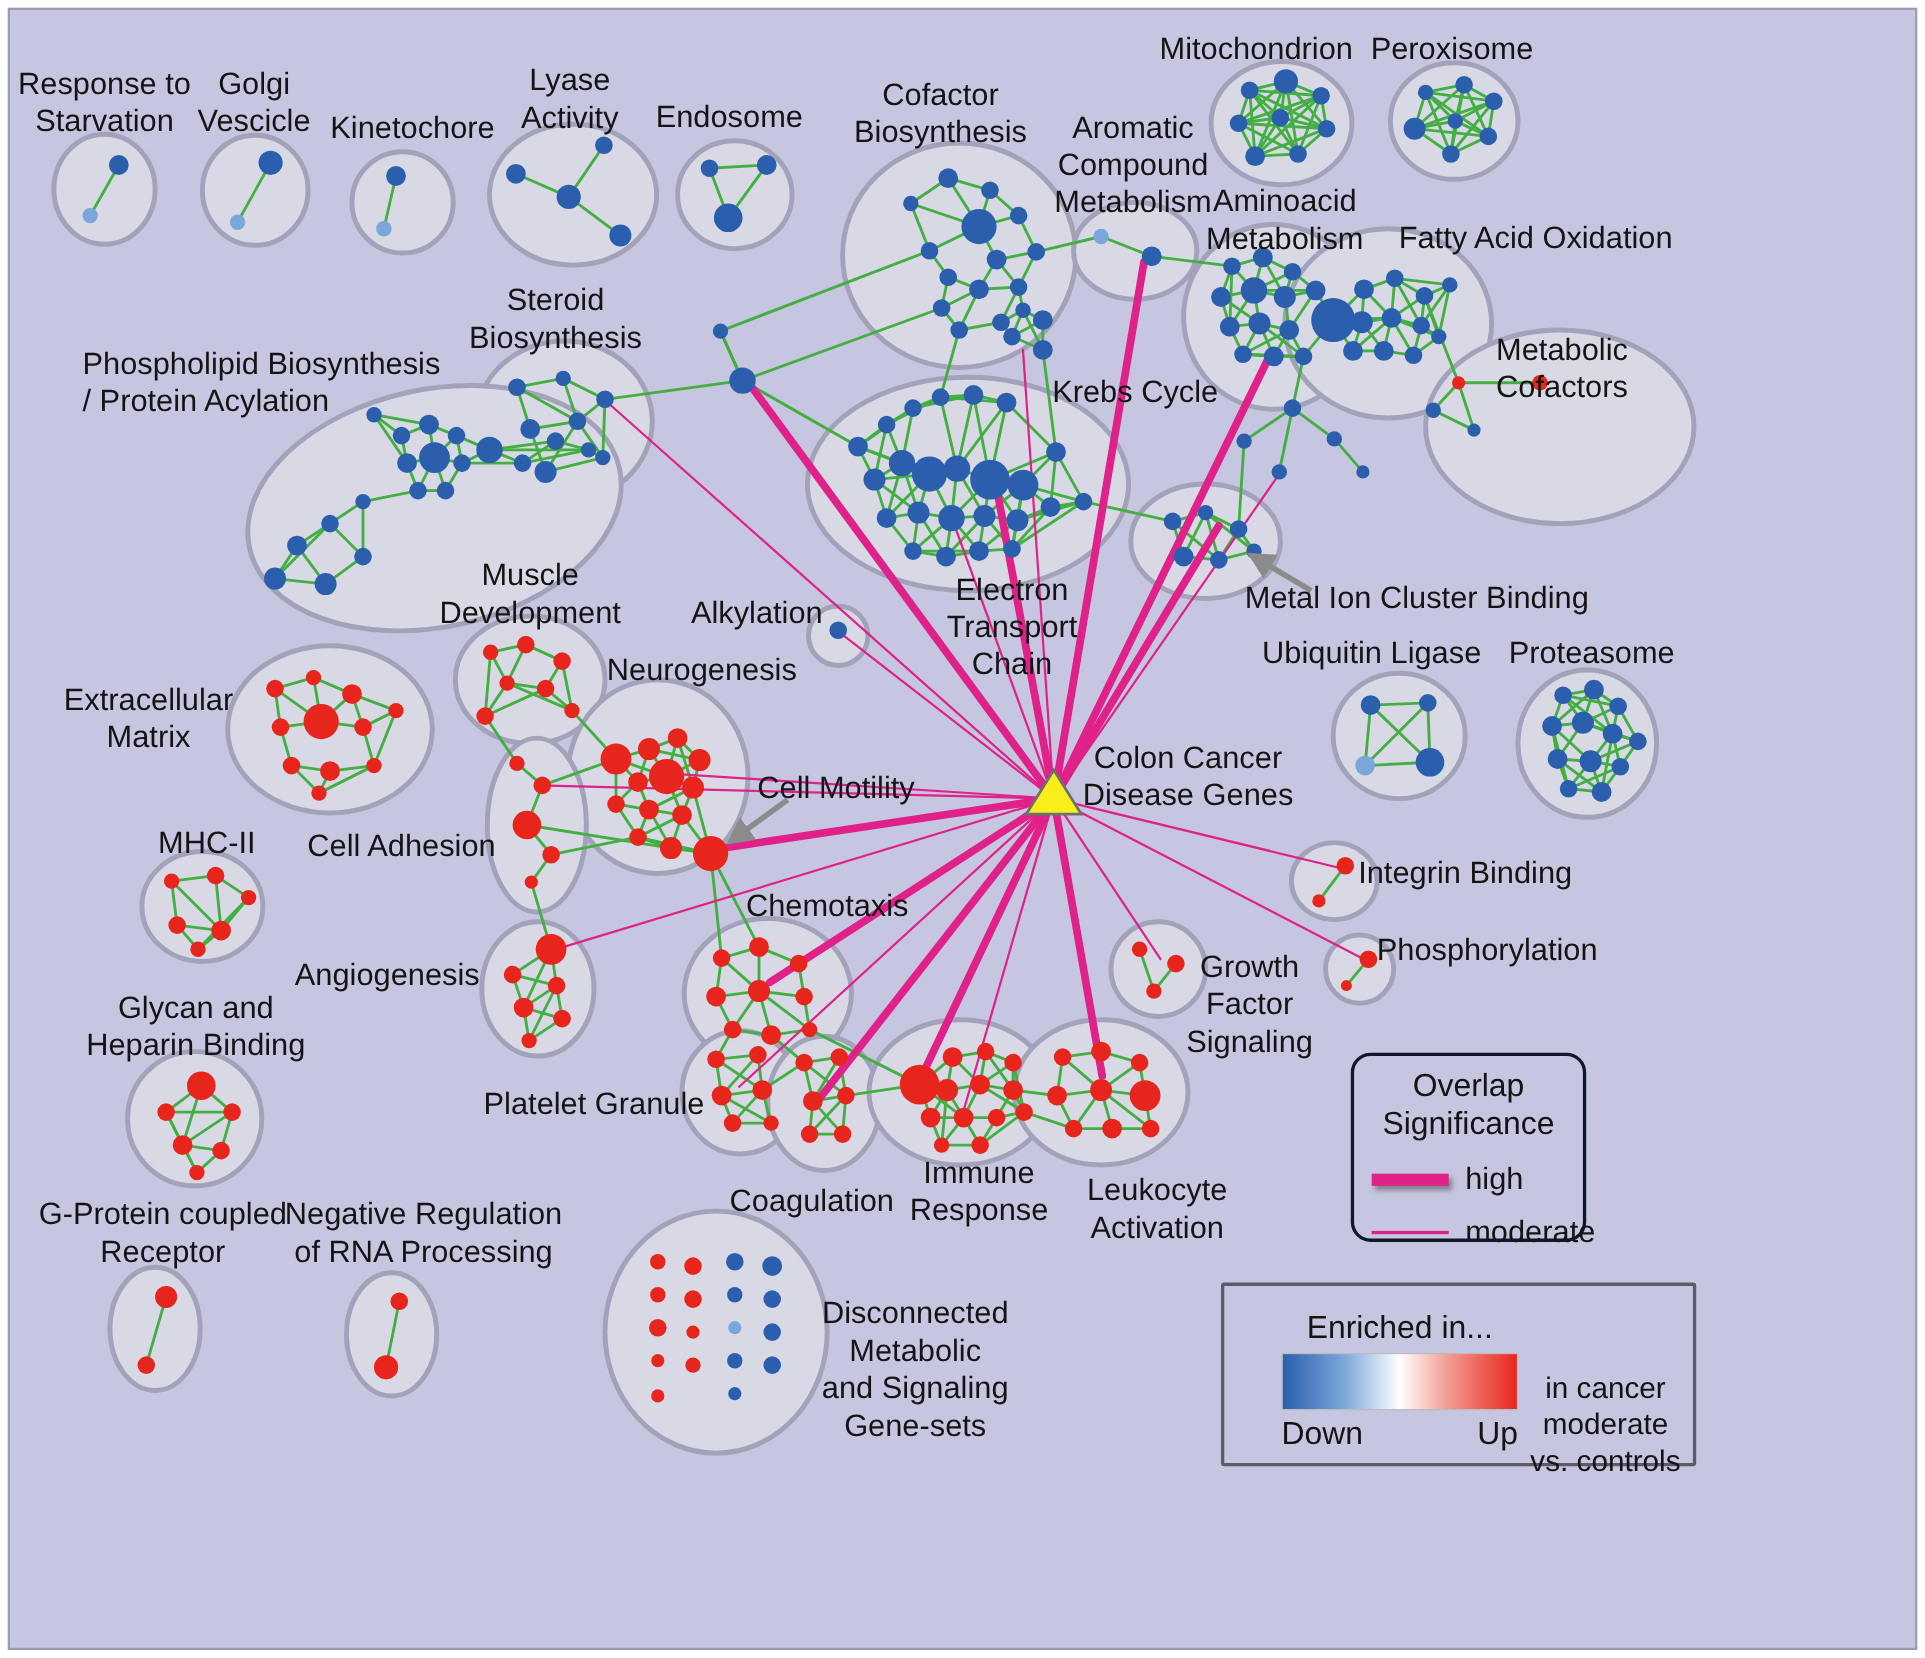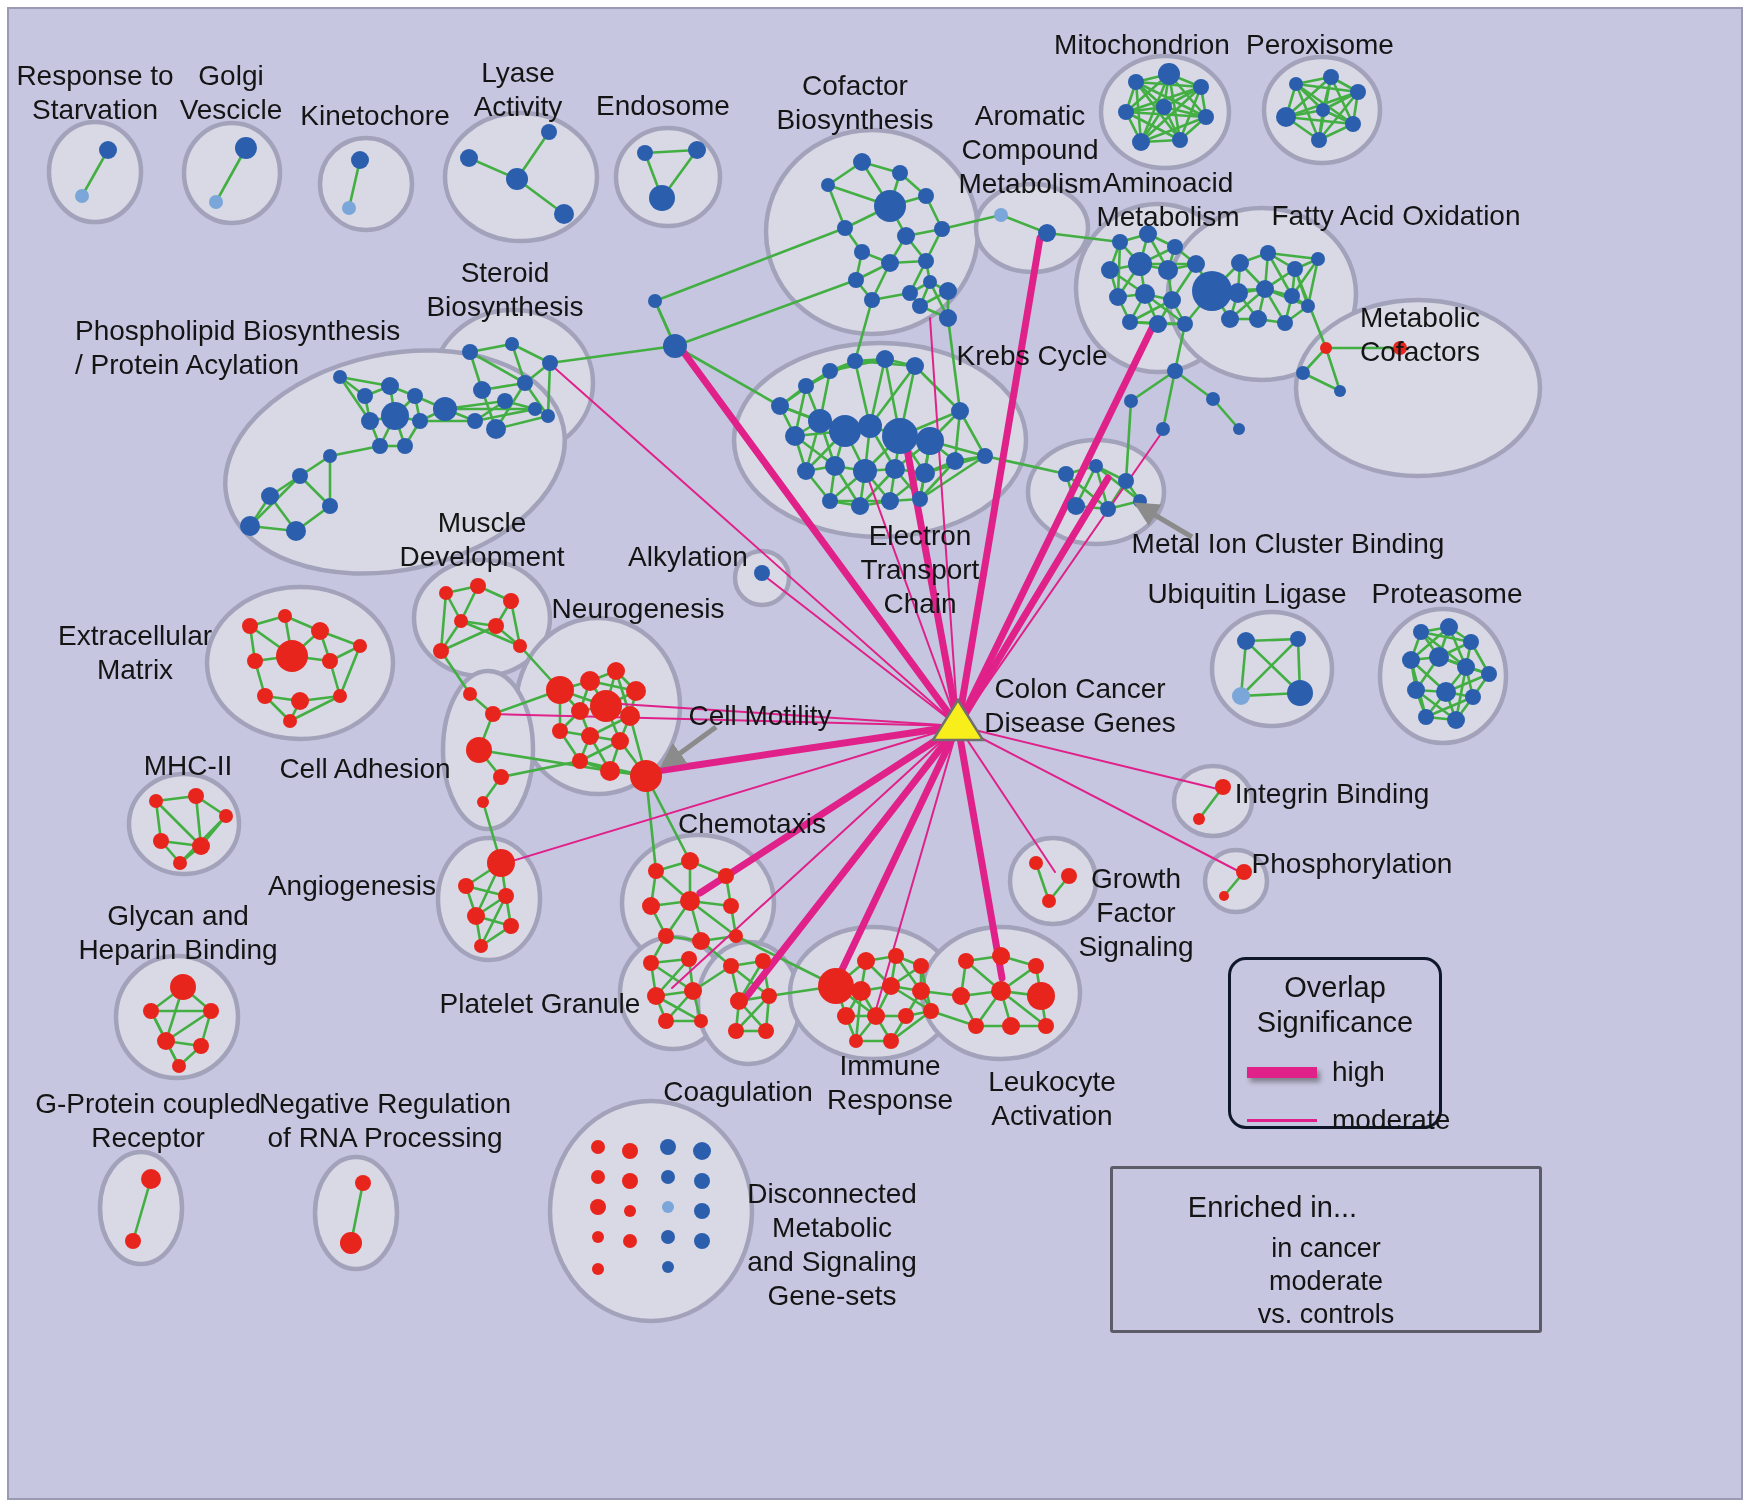--- a/index.html
+++ b/index.html
@@ -14,21 +14,21 @@
   .line-sample { width: 70px; flex: 0 0 70px; background: var(--magenta, #e0218a); }
   .line-high { height: 11px; box-shadow: 3px 4px 5px rgba(70,70,70,.55); }
   .line-moderate { height: 3px; }
   .lg-label { margin-left: 15px; font-size: 28px; }
   .enrich { left: 1110px; top: 1166px; width: 432px; height: 167px; border-color: #5c5c68; border-radius: 3px; padding-top: 22px; }
   .enrich-title { width: 215px; margin-left: 52px; text-align: center; font-size: 29px; }
   .enrich-body { display: flex; margin-top: 6px; }
   .grad-col { margin-left: 52px; width: 215px; }
   .gradient-bar { width: 215px; height: 52px; border: 1px solid #bbb; }
   .grad-ends { display: flex; justify-content: space-between; font-size: 29px; margin-top: 6px; }
-  .enrich-note { font-size: 27px; line-height: 33px; text-align: center; flex: 1; margin-top: 2px; }
+  .enrich-note { font-size: 27px; line-height: 33px; text-align: center; flex: 1; margin-top: 16px; }
 </style>
 </head>
 <body>
 
 <div id="figure">
   <svg id="diagram" width="1750" height="1507" viewBox="0 0 1750 1507">
       <rect x="8" y="8" width="1734" height="1491" fill="#c6c6e0" stroke="#9a9ab2" stroke-width="2"></rect>
       <g>
         <ellipse cx="95" cy="172" rx="46" ry="50" fill="#d9d9e6" stroke="#a2a2bb" stroke-width="4.5"></ellipse>
         <ellipse cx="232" cy="173" rx="48" ry="50" fill="#d9d9e6" stroke="#a2a2bb" stroke-width="4.5"></ellipse>
@@ -1025,20 +1025,27 @@
     </div>
     <div class="lg-row">
       <span class="line-sample line-moderate"></span>
       <span class="lg-label">moderate</span>
     </div>
   </div>
 
   <div class="legend enrich">
     <div class="enrich-title">Enriched in...</div>
     <div class="enrich-body">
+      <div class="grad-col">
+        <div class="gradient-bar" style="background: linear-gradient(90deg, rgb(43, 95, 174) 0%, rgb(123, 166, 217) 26%, rgb(255, 255, 255) 50%, rgb(240, 150, 138) 72%, rgb(232, 37, 29) 100%);"></div>
+        <div class="grad-ends">
+          <span>Down</span>
+          <span>Up</span>
+        </div>
+      </div>
       <div class="enrich-note">
         <div>in cancer</div>
         <div>moderate</div>
         <div>vs. controls</div>
       </div>
     </div>
   </div>
 </div>
 
 </body></html>

